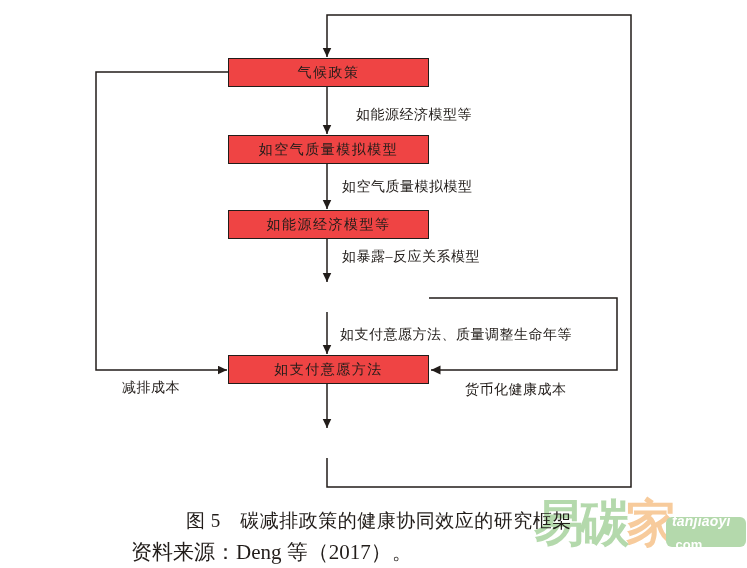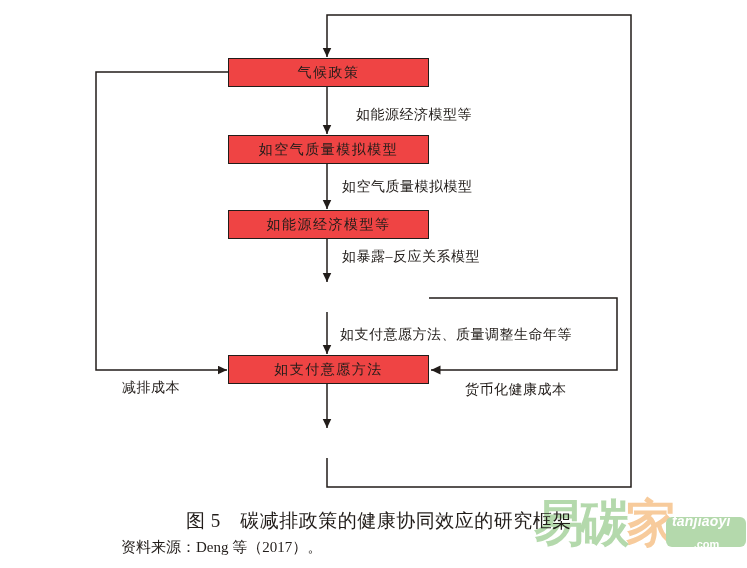--- a/index.html
+++ b/index.html
@@ -21,22 +21,22 @@
   .elabel{
     position:absolute;font-size:14px;letter-spacing:0.5px;
     white-space:nowrap;z-index:3;
   }
   .caption{
     position:absolute;left:186px;top:508px;
     font-size:19px;font-weight:normal;letter-spacing:0.5px;
     white-space:nowrap;z-index:5;
   }
   .source-note{
-    position:absolute;left:121px;top:538px;
-    font-size:15px;white-space:nowrap;z-index:5;
+    position:absolute;left:131px;top:538px;
+    font-size:21px;white-space:nowrap;z-index:5;
   }
   .watermark{
     position:absolute;left:534px;top:491px;width:213px;height:72px;
     z-index:4;
   }
   .wm-chars{
     display:flex;
     font-size:50px;font-weight:bold;line-height:64px;
     letter-spacing:-4px;
     font-family:"Liberation Serif","DejaVu Serif",serif;
@@ -48,22 +48,22 @@
     background:#b4d9ac;border-radius:6px;
     color:#ffffff;font-family:"Liberation Sans","DejaVu Sans",sans-serif;
     display:flex;flex-direction:column;justify-content:center;
     box-sizing:border-box;padding:1px 5px 2px 6px;
   }
   .wm-badge-line1{
     font-size:14px;font-weight:bold;font-style:italic;
     line-height:14px;letter-spacing:0.2px;
   }
   .wm-badge-line2{
-    font-size:11px;font-weight:bold;line-height:11px;
-    text-align:center;margin-top:11px;
+    font-size:13px;font-weight:bold;line-height:11px;
+    text-align:left;margin-top:11px;
   }
 </style>
 </head>
 <body>
 
 <div class="page">
 
   <svg class="connectors" width="747" height="568" viewBox="0 0 747 568">
     <defs>
       <marker id="ah" markerUnits="userSpaceOnUse" markerWidth="12" markerHeight="11" refX="9.5" refY="4.5" orient="auto">

